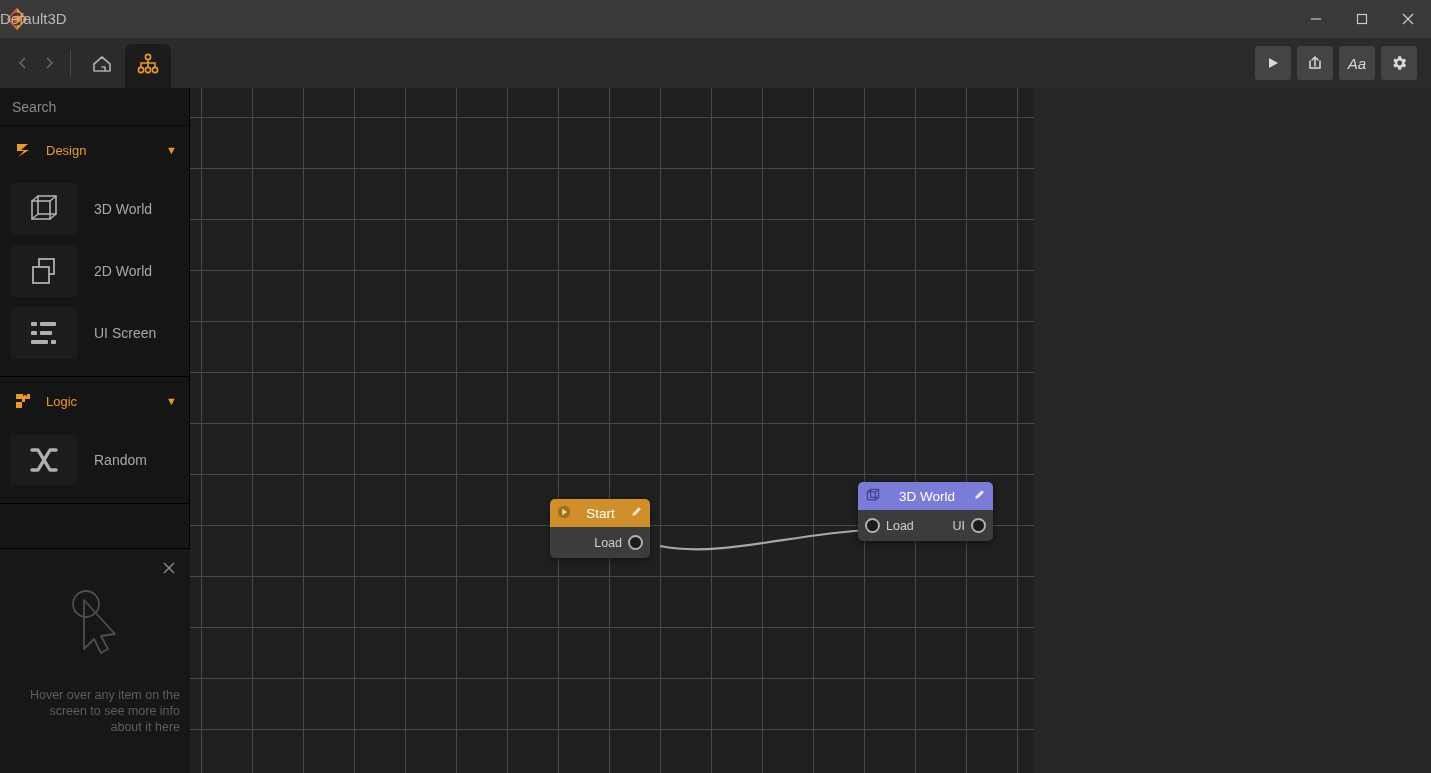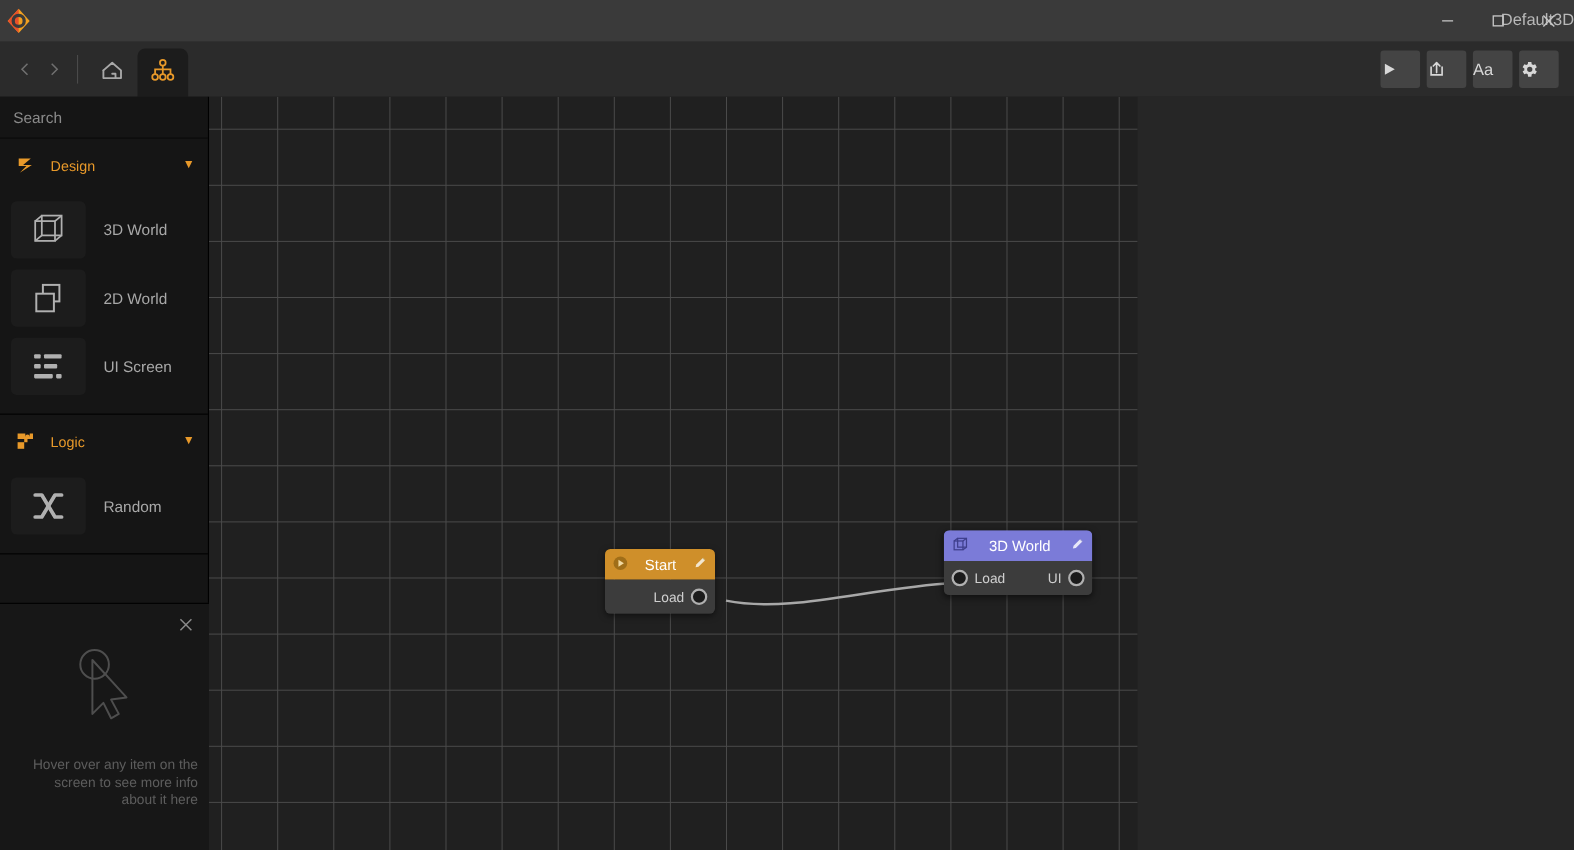--- a/index.html
+++ b/index.html
@@ -17,21 +17,21 @@
     background: #3a3a3a;
     display: flex; align-items: center;
   }
   #app-logo { width: 34px; height: 38px; display: flex; align-items: center; justify-content: center; }
   .menu-list { display: flex; align-items: center; height: 38px; margin-left: 12px; }
   .menu-item {
     color: #c8c8c8; font-size: 14.5px; padding: 0 14px; line-height: 38px;
     cursor: default; white-space: nowrap;
   }
   #window-title {
-    position: absolute; left: 0; width: 1431px; text-align: right;
+    position: absolute; left: 0; width: 1431px; text-align: left;
     color: #b8b8b8; font-size: 15px; line-height: 38px; pointer-events: none;
   }
   .win-btns { position: absolute; right: 0; top: 0; height: 38px; display: flex; z-index: 5; }
   .win-btn {
     width: 46px; height: 38px; display: flex; align-items: center; justify-content: center;
     cursor: default;
   }
 
   
   #toolbar {
@@ -46,21 +46,21 @@
   .nav-sep { width: 1px; height: 26px; background: #4a4a4a; margin: 0 8px; }
   .tab-btn {
     width: 46px; height: 44px; margin-top: 6px;
     display: flex; align-items: center; justify-content: center;
     border-radius: 7px 7px 0 0; cursor: default;
   }
   .tab-btn.active { background: #1c1c1c; }
   #tool-right { position: absolute; right: 14px; top: 0; height: 50px; display: flex; align-items: center; gap: 6px; }
   .tool-btn {
     width: 36px; height: 34px; background: #444; border-radius: 3px;
-    display: flex; align-items: center; cursor: default;
+    display: flex; align-items: center; justify-content: center; cursor: default; font-style: italic;
   }
 
   
   #sidebar {
     position: absolute; top: 88px; left: 0; width: 190px; height: 685px;
     background: #151515; border-right: 1px solid #000;
   }
   #search-row {
     height: 38px; display: flex; align-items: center; padding: 0 12px;
     border-bottom: 1px solid #0a0a0a; background: #151515;

